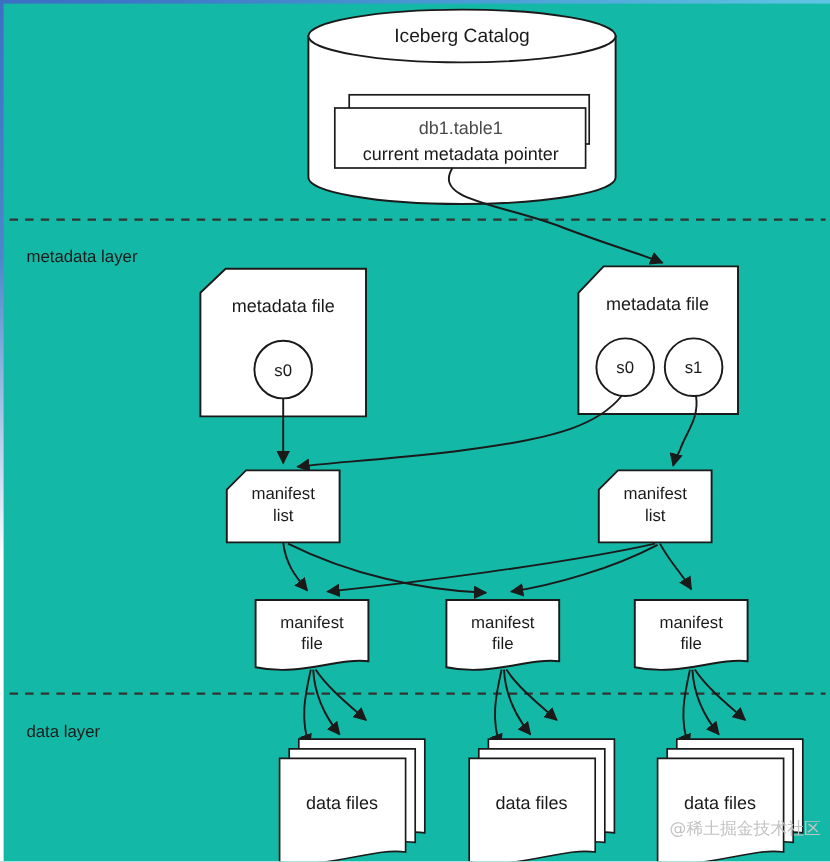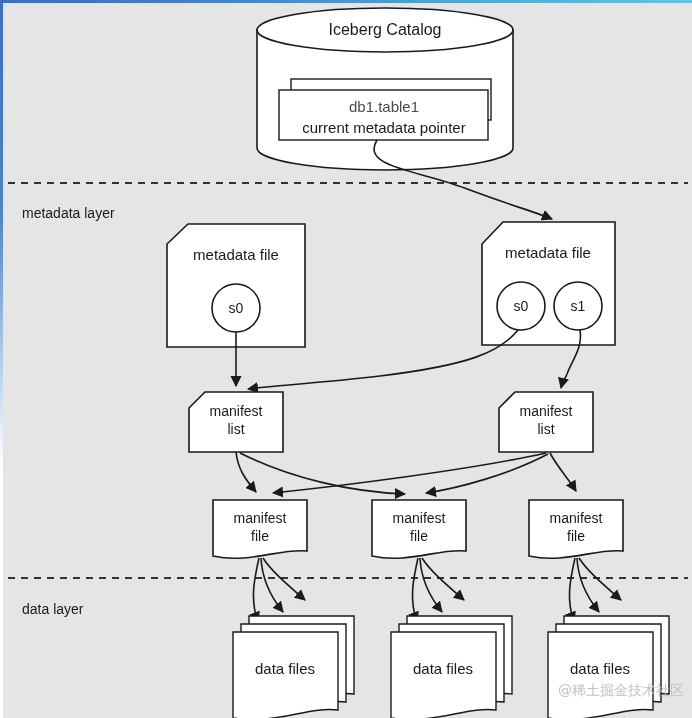--- a/index.html
+++ b/index.html
@@ -4,21 +4,21 @@
 <style>
   html, body {
     margin: 0;
     padding: 0;
     background: #ffffff;
   }
   #canvas {
     position: relative;
     width: 692px;
     height: 718px;
-    background: #e5e5e5;
+    background: #14b8a6;
     overflow: hidden;
     font-family: "Liberation Sans", sans-serif;
   }
   #diagram-svg {
     position: absolute;
     left: 0;
     top: 0;
     width: 692px;
     height: 718px;
   }

